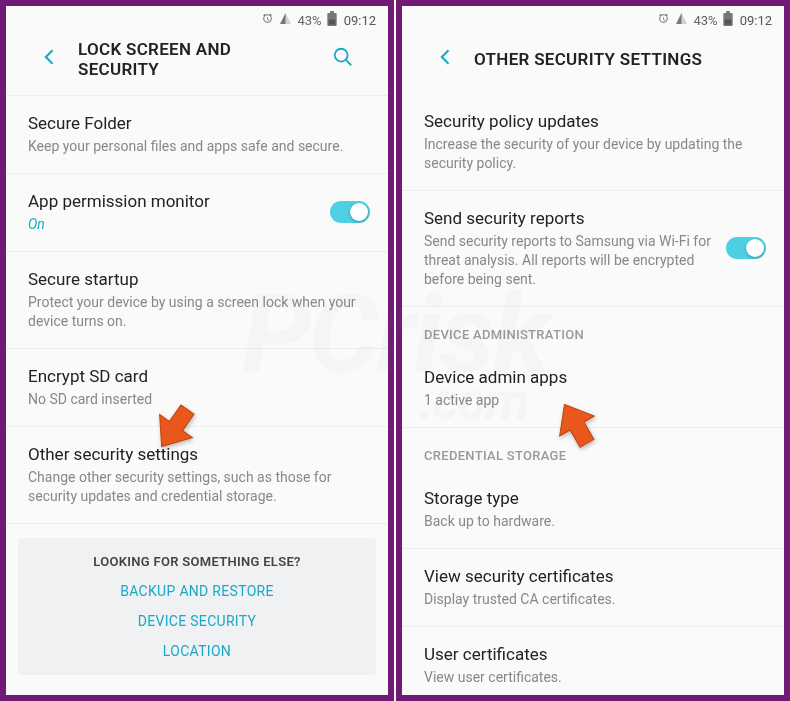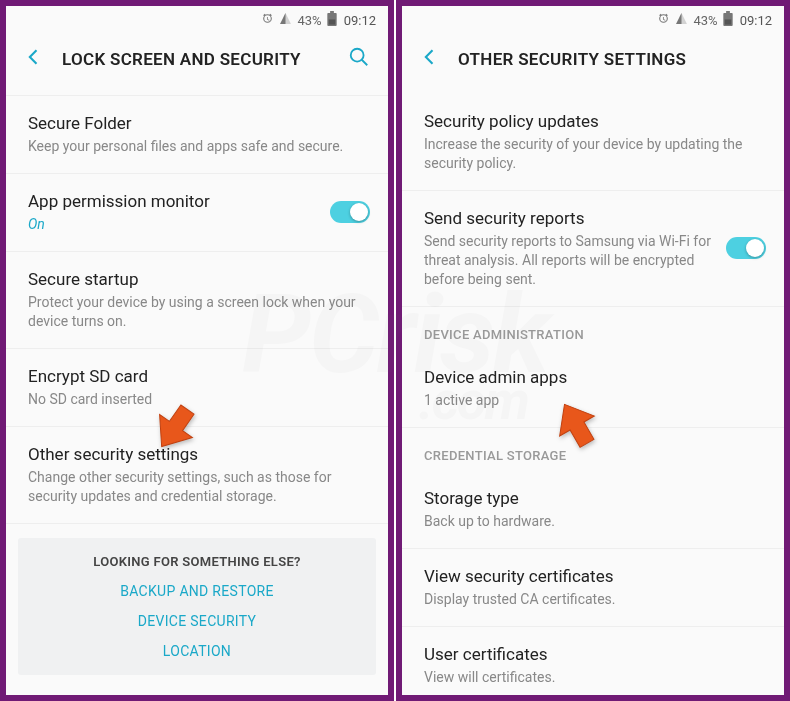--- a/index.html
+++ b/index.html
@@ -41,21 +41,21 @@
     .status-bar .signal-icon svg { width: 13px; height: 13px; }
     .status-bar .battery-icon svg { width: 10px; height: 15px; }
     .status-bar .time { font-size: 13px; color: #555; margin-left: 2px; }
     .status-bar .pct { font-size: 13px; color: #666; }
     
     
     .header {
       height: 50px;
       display: flex;
       align-items: center;
-      padding: 0 18px;
+      padding: 0 34px;
       gap: 18px;
     }
     .back-icon svg { width: 20px; height: 20px; }
     .header-title {
       font-size: 17px;
       font-weight: 600;
       color: #222;
       letter-spacing: 0.3px;
       flex: 1;
     }
@@ -308,21 +308,21 @@
       <div class="item">
         <div class="item-title">Storage type</div>
         <div class="item-sub">Back up to hardware.</div>
       </div>
       <div class="item">
         <div class="item-title">View security certificates</div>
         <div class="item-sub">Display trusted CA certificates.</div>
       </div>
       <div class="item">
         <div class="item-title">User certificates</div>
-        <div class="item-sub">View will certificates.</div>
+        <div class="item-sub">View user certificates.</div>
       </div>
     </div>
 
     <div class="arrow-pointer" style="left:145px; top:390px;">
       <svg width="60" height="60" viewBox="0 0 60 60">
         <g transform="rotate(-30 30 30)">
           <path d="M30 5 L50 30 L38 30 L38 50 L22 50 L22 30 L10 30 Z" fill="#e8571b" stroke="#c1400f" stroke-width="1"></path>
         </g>
       </svg>
     </div>

